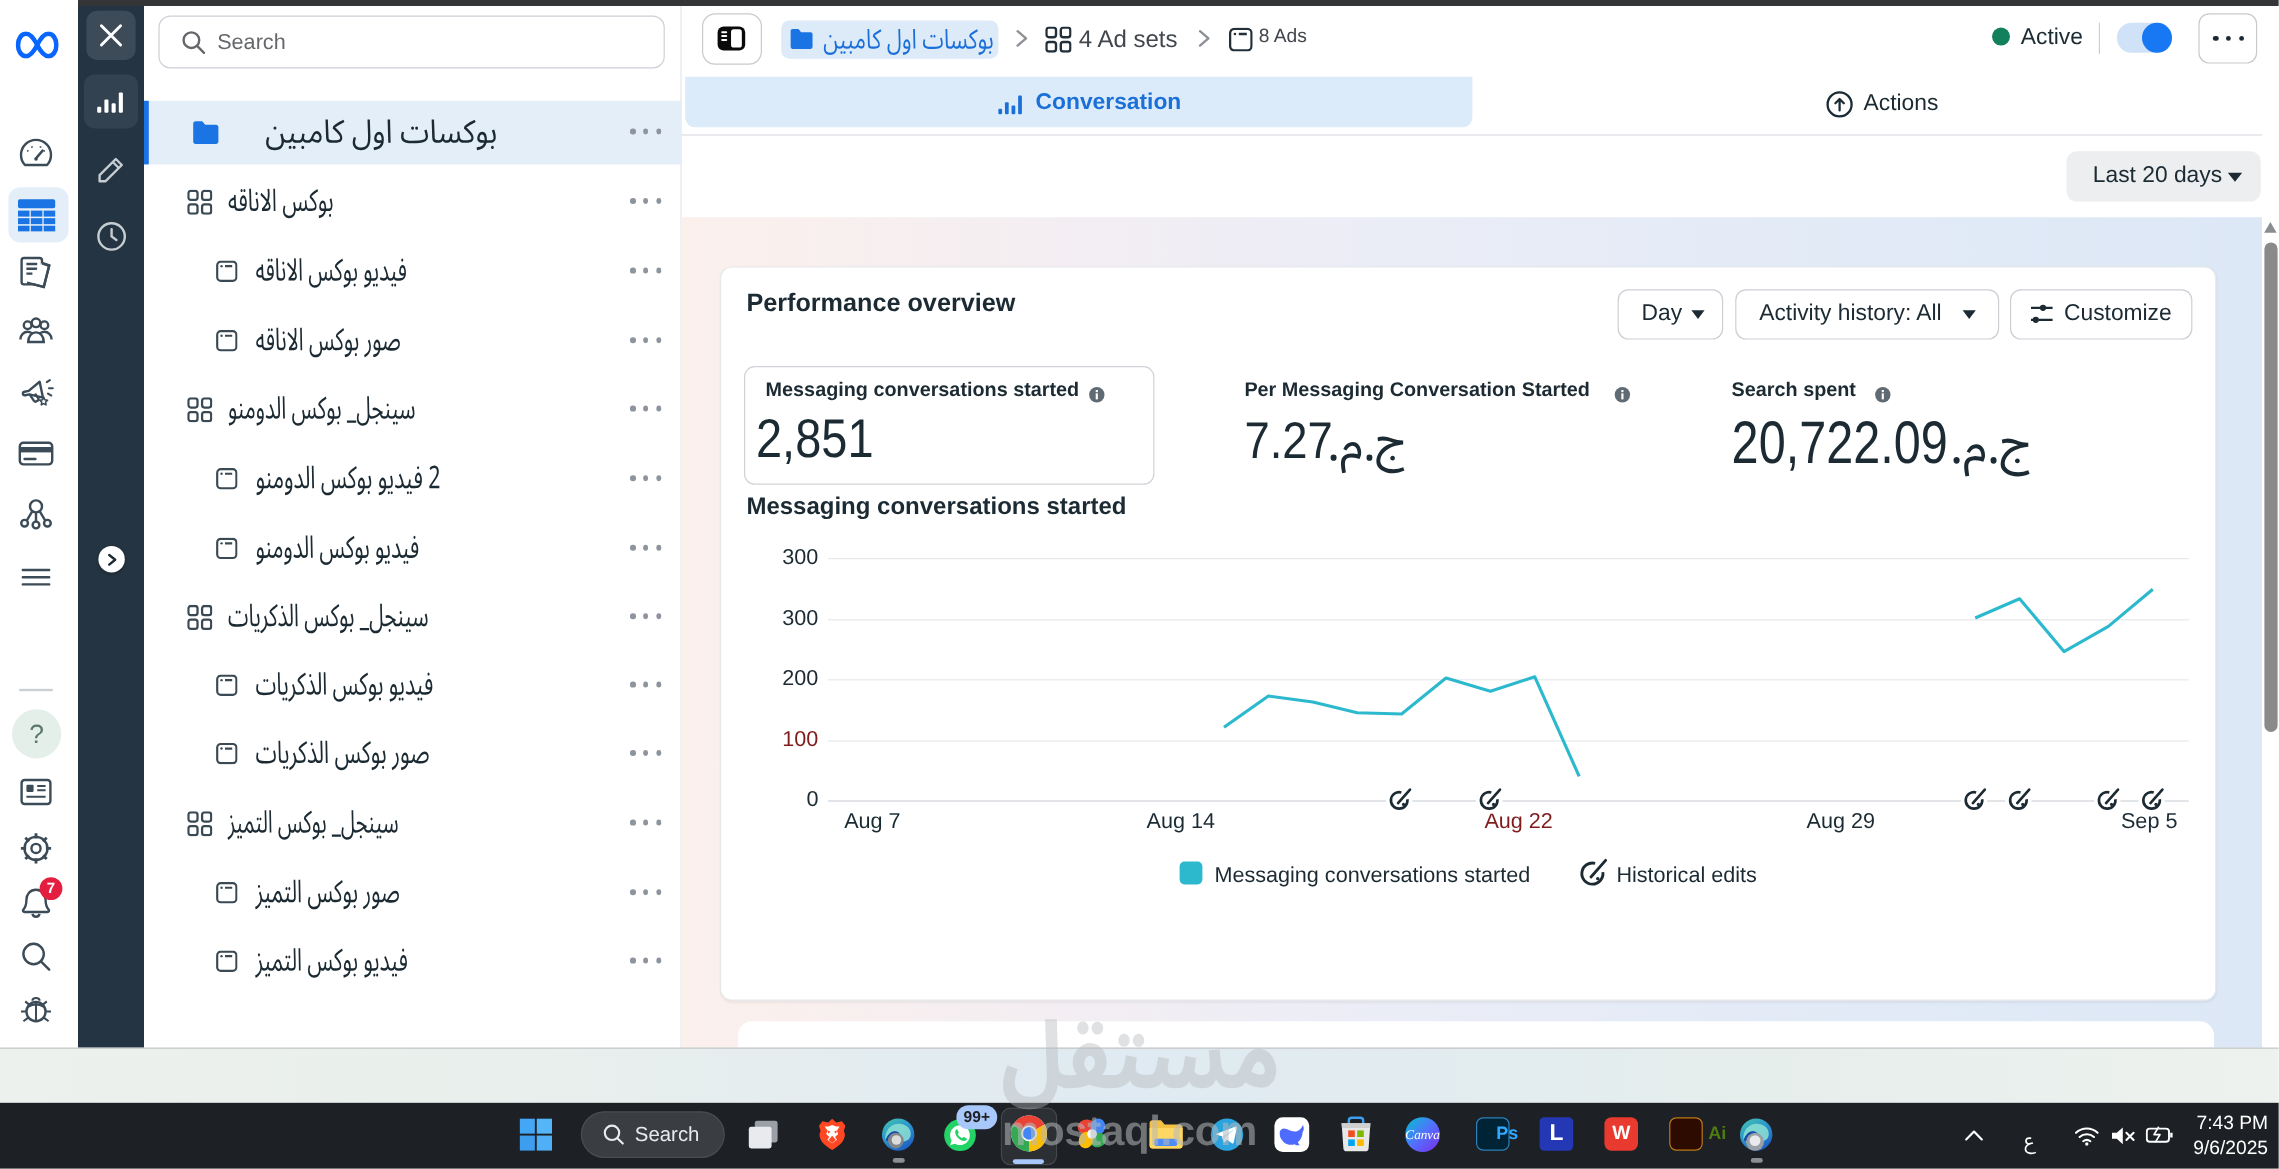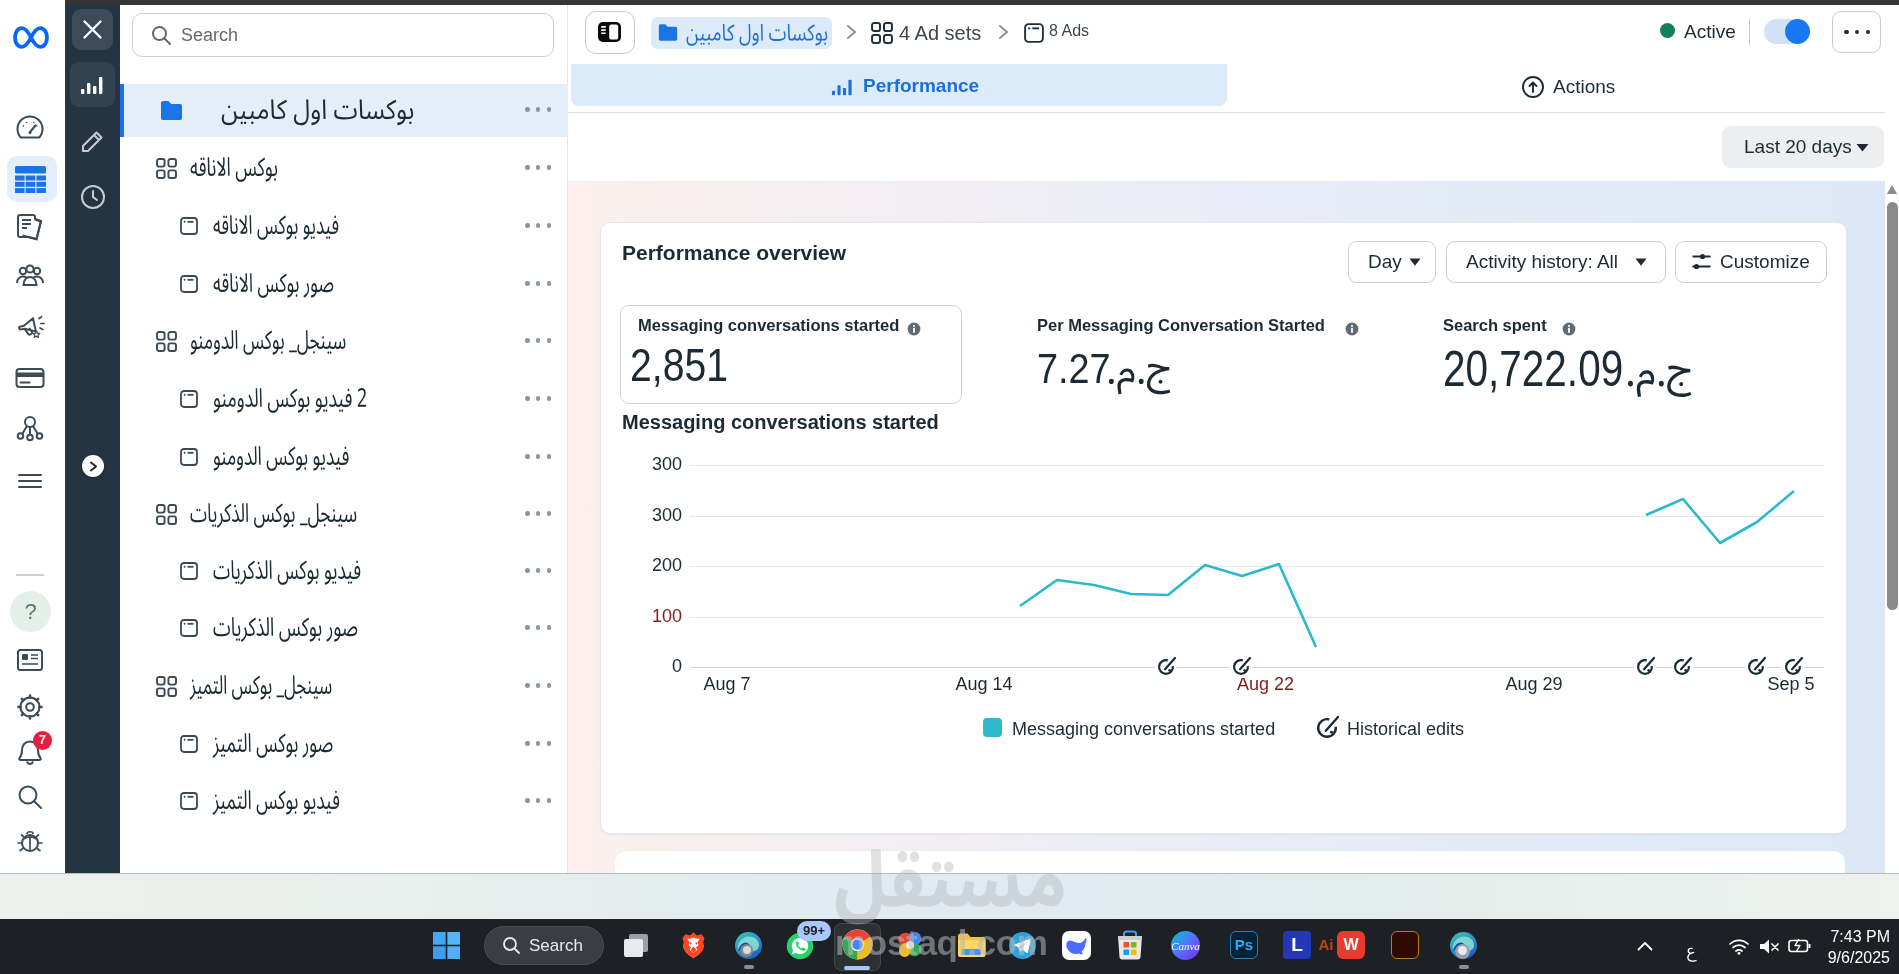--- a/index.html
+++ b/index.html
@@ -357,21 +357,21 @@
   </div>
 <div class="abs" style="left:571px;top:64px;width:656px;height:42px;background:#dcebf9;border-radius:0 0 8px 8px"></div>
 <svg class="abs" style="left:831px;top:76px" width="23" height="22" viewBox="0 0 25 24">
     <g fill="#1b6fd8">
       <rect x="1" y="16" width="3.4" height="5" rx="1"></rect>
       <rect x="7" y="10" width="3.4" height="11" rx="1"></rect>
       <rect x="13" y="13" width="3.4" height="8" rx="1"></rect>
       <rect x="19" y="4" width="3.4" height="17" rx="1"></rect>
     </g>
   </svg>
-<div class="abs" style="left:863px;top:75px;font-size:19px;font-weight:bold;color:#1b6fd8">Performance</div>
+<div class="abs" style="left:863px;top:75px;font-size:19px;font-weight:bold;color:#1b6fd8">Conversation</div>
 <svg class="abs" style="left:1521px;top:75px" width="24" height="24" viewBox="0 0 24 24" fill="none" stroke="#1c2b33" stroke-width="1.9">
     <circle cx="12" cy="12" r="10"></circle>
     <path d="M12 17 v-9 M8.5 11 l3.5-3.5 3.5 3.5" stroke-linecap="round" stroke-linejoin="round"></path>
   </svg>
 <div class="abs" style="left:1553px;top:76px;font-size:19px;color:#1c2b33">Actions</div>
 <div class="abs" style="left:568px;top:112px;width:1331px;height:1px;background:#dadde1"></div>
 <div class="abs" style="left:1722px;top:126px;width:162px;height:42px;background:#eceef0;border-radius:9px"></div>
 <div class="abs" style="left:1744px;top:136px;font-size:19px;color:#1c2b33">Last 20 days</div>
 <svg class="abs" style="left:1855px;top:142px" width="15" height="11" viewBox="0 0 15 11">
     <path d="M1.5 2 h12 L7.5 9.5 z" fill="#1c2b33"></path>
@@ -591,27 +591,27 @@
       <linearGradient id="cv" x1="0" y1="0" x2="1" y2="1">
         <stop offset="0" stop-color="#00c4cc"></stop>
         <stop offset=".5" stop-color="#5271ff"></stop>
         <stop offset="1" stop-color="#7d2ae8"></stop>
       </linearGradient>
     </defs>
     <circle cx="15.5" cy="15.5" r="14.5" fill="url(#cv)"></circle>
     <text x="15.5" y="19.5" text-anchor="middle" font-family="Liberation Serif" font-style="italic" font-size="11" fill="#fff">Canva</text>
   </svg>
 <div class="abs" style="left:1230px;top:931px;width:28px;height:28px;background:#002336;border-radius:6px;border:1.5px solid #2d7fb8"></div>
-<div class="abs" style="left:1230px;top:936px;width:28px;text-align:center;font-size:15px;font-weight:bold;color:#31a8ff">Ps</div>
+<div class="abs" style="left:1230px;top:936px;width:52px;text-align:center;font-size:15px;font-weight:bold;color:#31a8ff">Ps</div>
 <div class="abs" style="left:1283px;top:931px;width:28px;height:28px;background:#2438b5;border-radius:4px"></div>
 <div class="abs" style="left:1283px;top:934px;width:28px;text-align:center;font-size:19px;font-weight:bold;color:#fff">L</div>
 <div class="abs" style="left:1337px;top:931px;width:28px;height:28px;background:#e93a2f;border-radius:6px"></div>
 <div class="abs" style="left:1337px;top:936px;width:28px;text-align:center;font-size:16px;font-weight:bold;color:#fff">W</div>
 <div class="abs" style="left:1391px;top:931px;width:28px;height:28px;background:#2e0b00;border-radius:6px;border:1.5px solid #b97a1a"></div>
-<div class="abs" style="left:1316px;top:936px;width:20px;text-align:center;font-size:15px;font-weight:bold;color:#c2410c">Ai</div>
+<div class="abs" style="left:1421px;top:936px;width:20px;text-align:center;font-size:15px;font-weight:bold;color:#4d7c0f">Ai</div>
 <svg class="abs" style="left:1449px;top:931px" width="29" height="29" viewBox="0 0 29 29">
     <defs>
       <linearGradient id="eg1449" x1="0" y1="0" x2=".6" y2="1">
         <stop offset="0" stop-color="#44c7a8"></stop>
         <stop offset=".45" stop-color="#2e9ccc"></stop>
         <stop offset="1" stop-color="#1f62c4"></stop>
       </linearGradient>
     </defs>
     <circle cx="14.5" cy="14.5" r="13.5" fill="url(#eg1449)"></circle>
     <path d="M4 19.5 C2.5 12 8 5.5 15 5.5 c5.5 0 10 3.5 10 8.5 0 3.8-3 6.3-6.8 6.3 -1.7 0-3-.4-3.9-1.2 2.4-1.4 2.7-5.3-.6-6.9 -3-1.5-7.5.3-9.7 7.3 z" fill="#8de0d2" opacity=".85"></path>

